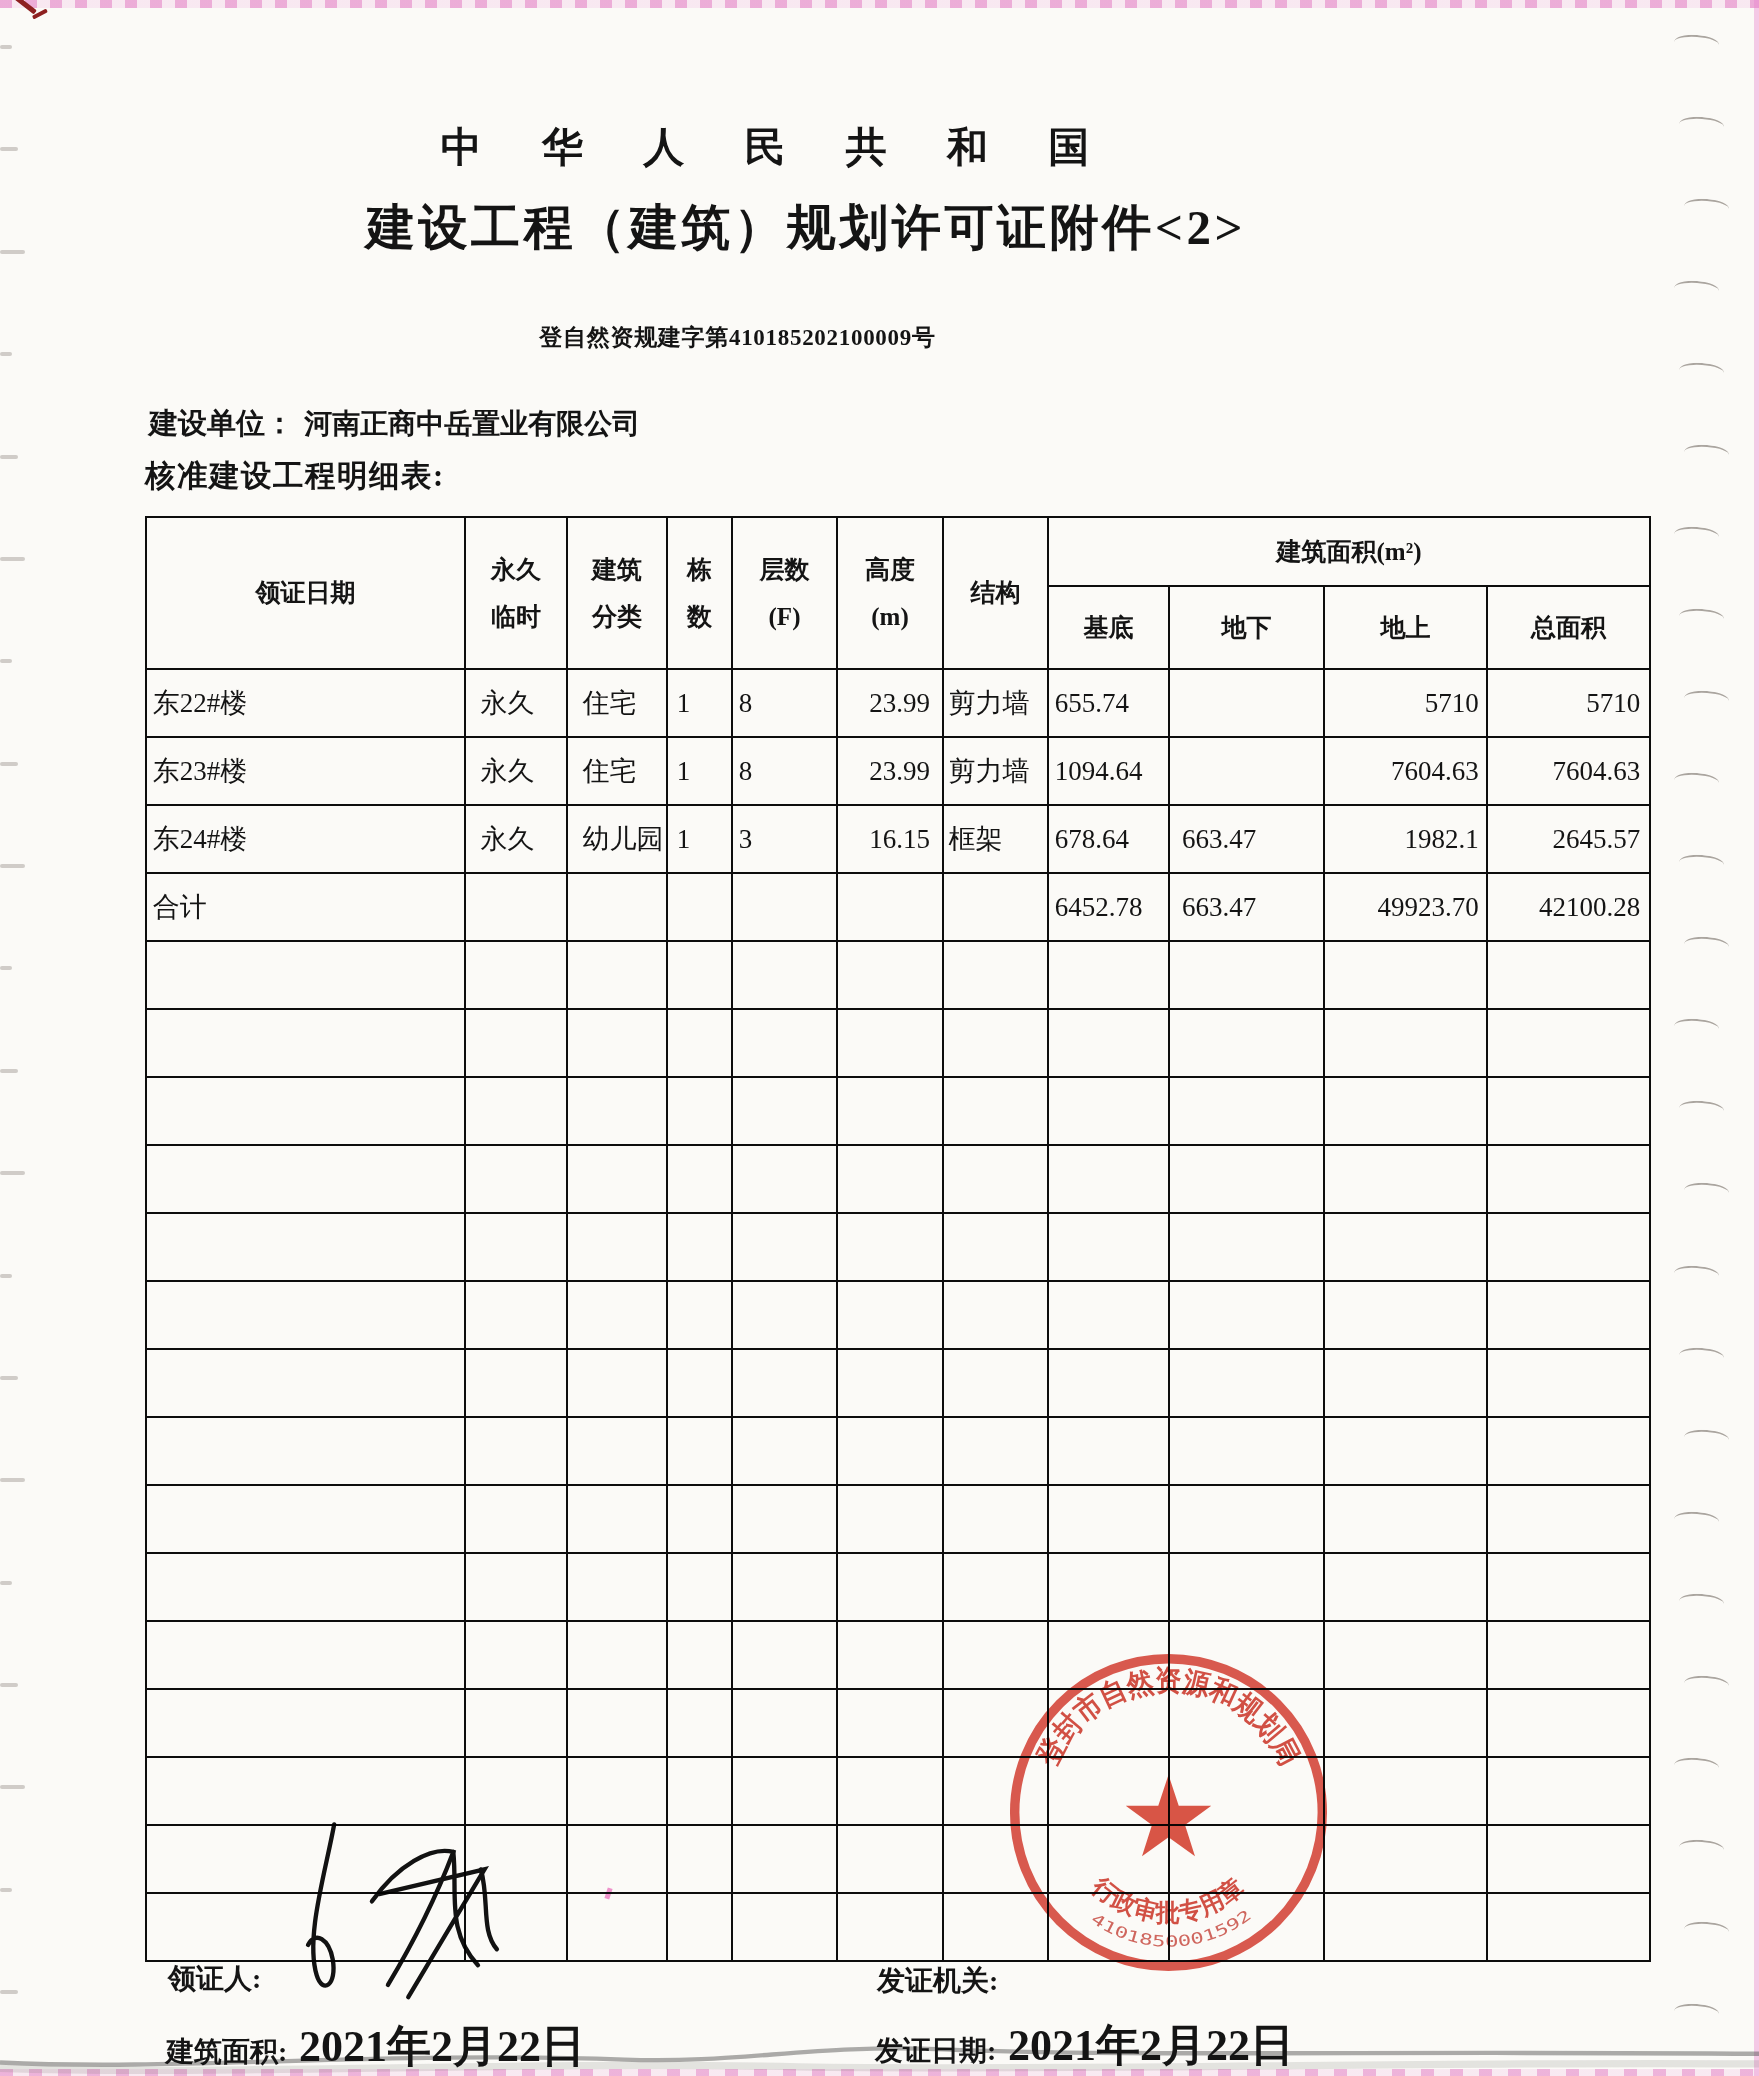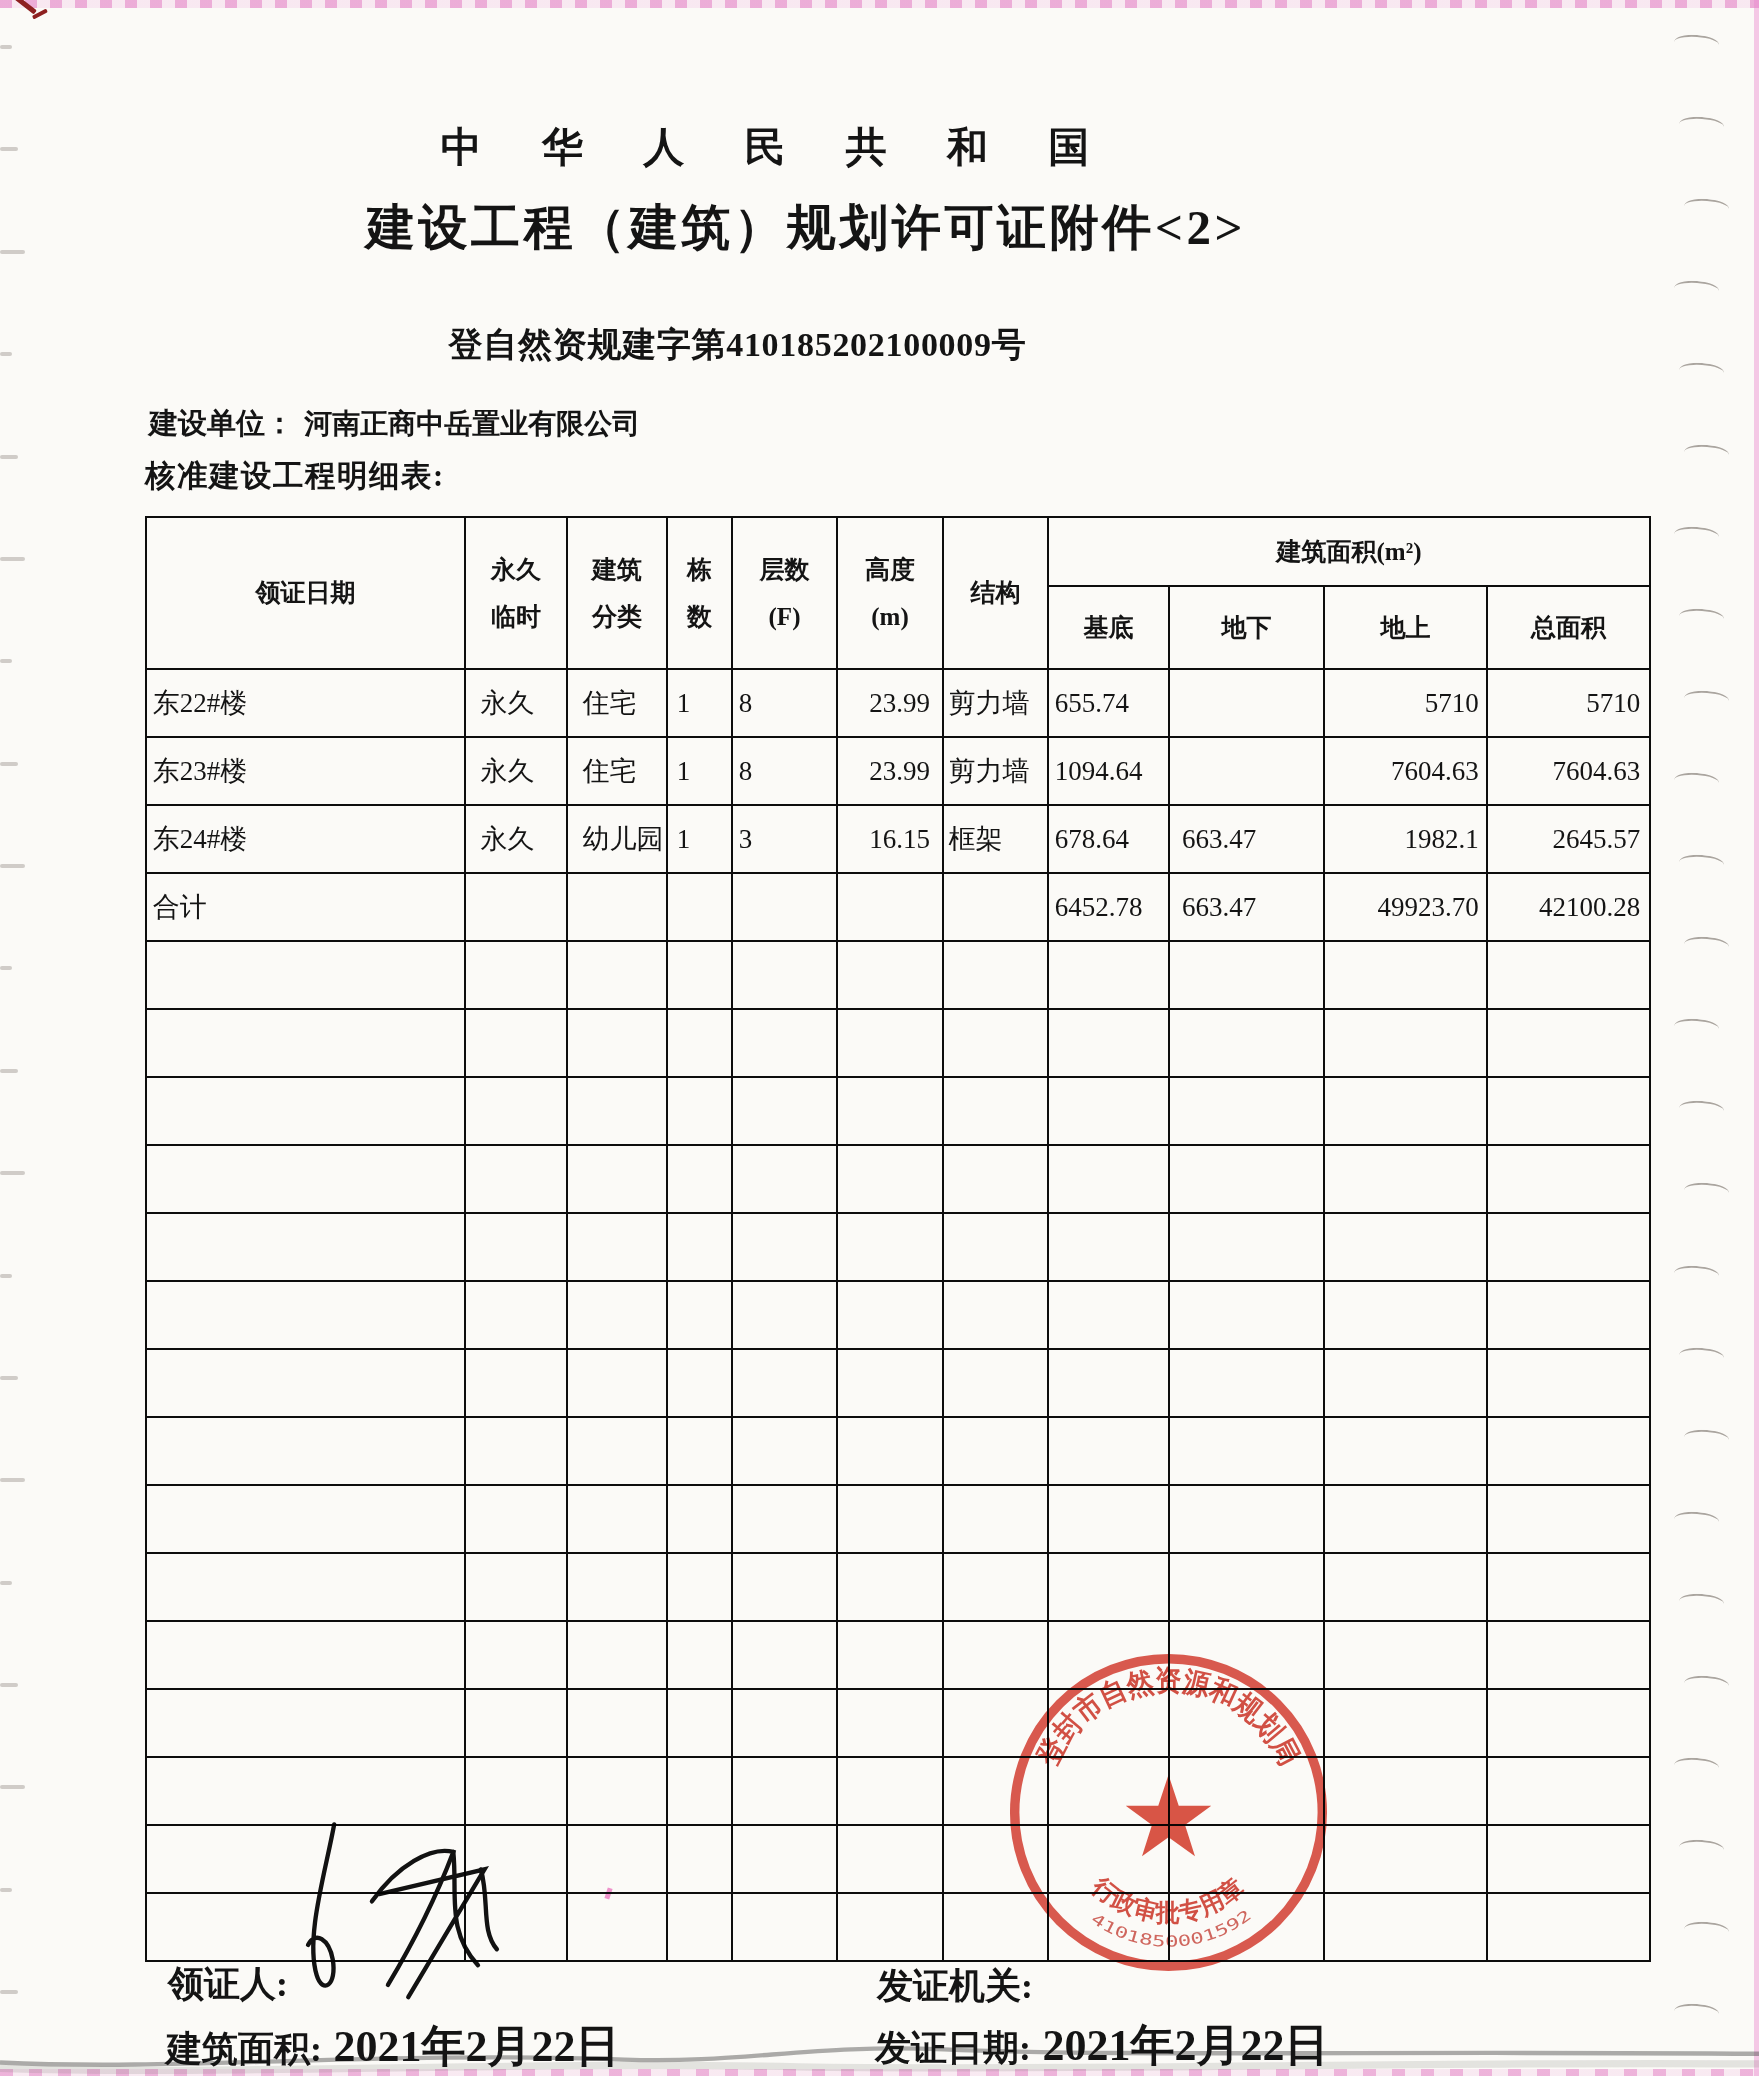--- a/index.html
+++ b/index.html
@@ -21,21 +21,21 @@
   .perf-right span{position:absolute;width:45px;height:14.5px;border-top:2.9px solid rgba(104,95,88,.55);
     border-radius:50%;transform:rotate(4deg)}
   .perf-left span{position:absolute;width:20.3px;height:3.6px;background:rgba(110,100,94,.30);border-radius:2.2px}
   .pink-dot{left:606px;top:1888px;width:5.1px;height:11px;background:rgba(230,90,180,.65);transform:rotate(18deg)}
   
   .country-title{left:378px;top:120px;width:799px;text-align:center;
     font-size:41px;font-weight:bold;letter-spacing:25px;white-space:nowrap}
   .main-title{left:218px;top:195px;width:1176px;text-align:center;
     font-size:49px;font-weight:bold;letter-spacing:3.6px;white-space:nowrap}
   .doc-number{left:338px;top:322px;width:799px;text-align:center;
-    font-size:34px;font-weight:bold;letter-spacing:0.7px;white-space:nowrap}
+    font-size:23px;font-weight:bold;letter-spacing:0.7px;white-space:nowrap}
   .builder-line{left:149px;top:404px;font-size:29px;font-weight:bold;white-space:nowrap}
   .builder-line .name{font-size:28px;margin-left:10.2px}
   .table-caption{left:145px;top:456px;font-size:30.5px;font-weight:bold;letter-spacing:1.5px}
   
   table.grid{position:absolute;left:145px;top:516px;width:1503px;
     border-collapse:collapse;table-layout:fixed;border:2.2px solid #0d0d0d}
   table.grid th,table.grid td{border:2.9px solid #0d0d0d;overflow:hidden}
   table.grid th{font-size:25px;font-weight:bold;text-align:center;vertical-align:middle;
     white-space:pre-line;line-height:1.9;padding:0}
   table.grid thead tr.r1{height:69px}
@@ -47,21 +47,21 @@
   table.grid td:nth-child(3){padding-left:14.5px}
   table.grid td:nth-child(4){padding-left:8.7px}
   table.grid td:nth-child(5){padding-left:5.8px}
   table.grid td:nth-child(6){text-align:right;padding-right:12px}
   table.grid td:nth-child(7){padding-left:4.4px}
   table.grid td:nth-child(8){padding-left:5.8px}
   table.grid td:nth-child(9){padding-left:12px}
   table.grid td:nth-child(10){text-align:right;padding-right:7.3px}
   table.grid td:nth-child(11){text-align:right;padding-right:8.7px}
   
-  .f-label{font-size:36px;font-weight:bold;white-space:nowrap}
+  .f-label{font-size:28px;font-weight:bold;white-space:nowrap}
   .f-date{font-size:44px;font-weight:bold;white-space:nowrap}
   .recipient-label{left:168px;top:1960px}
   .issuer-label{left:877px;top:1962px}
   .recipient-date-line{left:166px;top:2017px}
   .issue-date-line{left:875px;top:2016px}
   .date-row{display:flex;align-items:baseline;gap:11.6px}
   
   .stamp{left:998px;top:1642px;mix-blend-mode:multiply;opacity:.93}
   .signature{left:263px;top:1814px;mix-blend-mode:multiply}
   .smudge{left:0;top:2029px}

